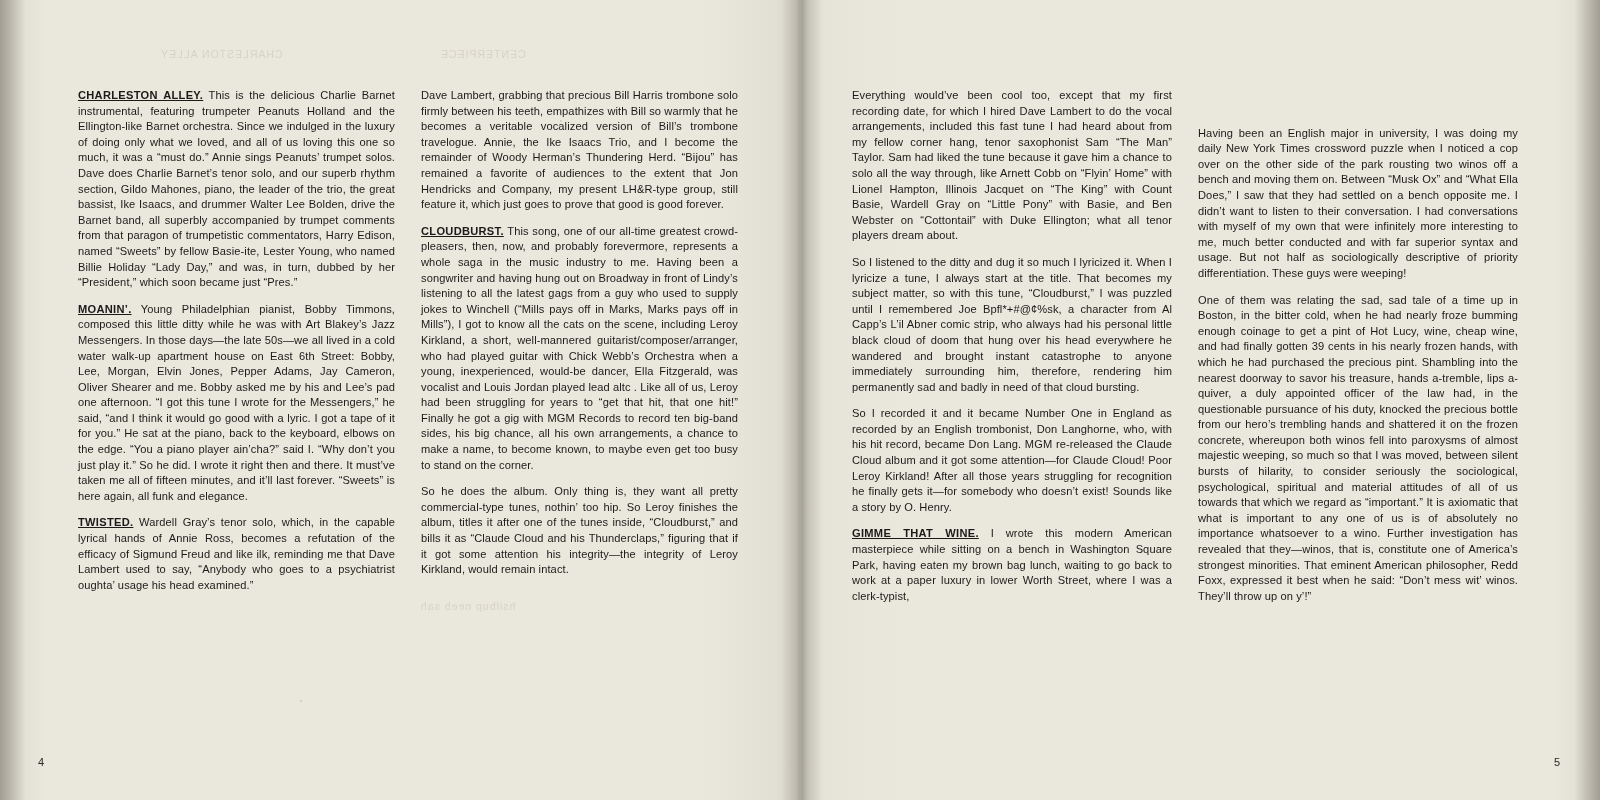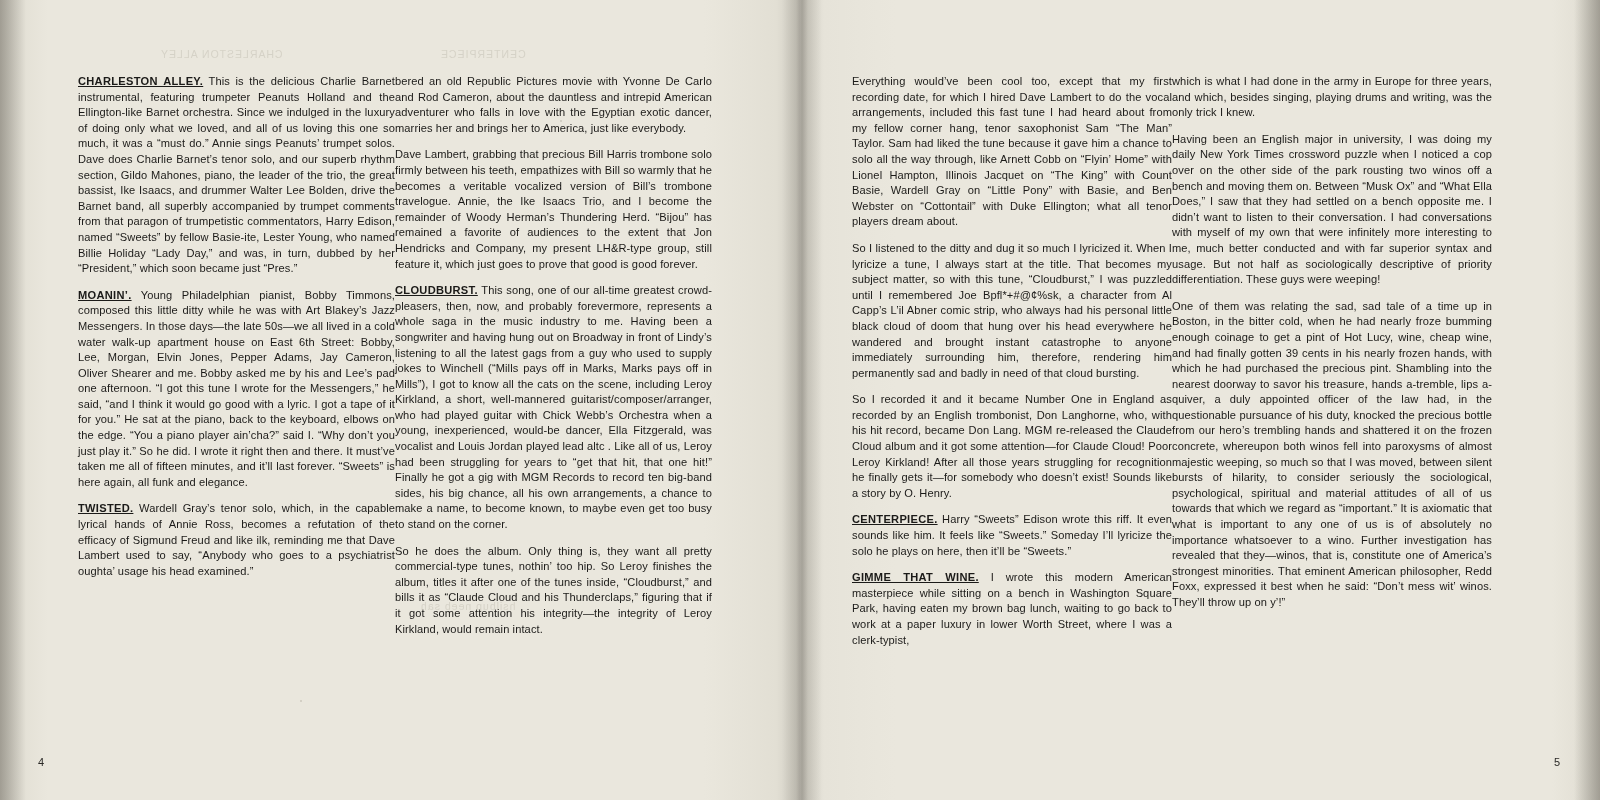--- a/index.html
+++ b/index.html
@@ -54,25 +54,26 @@
   }
   .edge-right {
     position: absolute;
     right: 0; top: 0; width: 26px; height: 800px;
     background: linear-gradient(to left, rgba(110,106,97,0.55), rgba(110,106,97,0.0));
     pointer-events: none;
     z-index: 4;
   }
   .columns {
     position: absolute;
-    top: 74px;
+    top: 88px;
     display: flex;
+    gap: 26px;
   }
   .page-left .columns { left: 78px; width: 660px; }
-  .page-right .columns { left: 52px; width: 666px; }
+  .page-right .columns { left: 52px; width: 666px; align-items: flex-end; }
   .col {
     width: 317px;
     font-family: "Liberation Sans", sans-serif;
     font-size: 11.1px;
     line-height: 15.6px;
     color: #1b1a18;
     text-align: justify;
     letter-spacing: 0.1px;
   }
   .page-right .col { width: 320px; }
@@ -126,43 +127,40 @@
     <div class="speck" style="left:300px; top:700px; width:2px; height:2px;"></div>
     <div class="speck" style="left:560px; top:120px; width:2px; height:2px;"></div>
 
     <div class="columns">
       <div class="col">
         <p class="para"><span class="head">CHARLESTON ALLEY.</span><span> This is the delicious Charlie Barnet instrumental, featuring trumpeter Peanuts Holland and the Ellington-like Barnet orchestra. Since we indulged in the luxury of doing only what we loved, and all of us loving this one so much, it was a “must do.” Annie sings Peanuts’ trumpet solos. Dave does Charlie Barnet’s tenor solo, and our superb rhythm section, Gildo Mahones, piano, the leader of the trio, the great bassist, Ike Isaacs, and drummer Walter Lee Bolden, drive the Barnet band, all superbly accompanied by trumpet comments from that paragon of trumpetistic commentators, Harry Edison, named “Sweets” by fellow Basie-ite, Lester Young, who named Billie Holiday “Lady Day,” and was, in turn, dubbed by her “President,” which soon became just “Pres.”</span></p>
         <p class="para"><span class="head">MOANIN’.</span><span> Young Philadelphian pianist, Bobby Timmons, composed this little ditty while he was with Art Blakey’s Jazz Messengers. In those days—the late 50s—we all lived in a cold water walk-up apartment house on East 6th Street: Bobby, Lee, Morgan, Elvin Jones, Pepper Adams, Jay Cameron, Oliver Shearer and me. Bobby asked me by his and Lee’s pad one afternoon. “I got this tune I wrote for the Messengers,” he said, “and I think it would go good with a lyric. I got a tape of it for you.” He sat at the piano, back to the keyboard, elbows on the edge. “You a piano player ain’cha?” said I. “Why don’t you just play it.” So he did. I wrote it right then and there. It must’ve taken me all of fifteen minutes, and it’ll last forever. “Sweets” is here again, all funk and elegance.</span></p>
         <p class="para"><span class="head">TWISTED.</span><span> Wardell Gray’s tenor solo, which, in the capable lyrical hands of Annie Ross, becomes a refutation of the efficacy of Sigmund Freud and like ilk, reminding me that Dave Lambert used to say, “Anybody who goes to a psychiatrist oughta’ usage his head examined.”</span></p>
       </div>
       <div class="col">
-        <p class="para"><span>bered an old Republic Pictures movie with Yvonne De Carlo and Rod Cameron, about the dauntless and intrepid American adventurer who falls in love with the Egyptian exotic dancer, marries her and brings her to America, just like everybody.</span></p>
         <p class="para"><span>Dave Lambert, grabbing that precious Bill Harris trombone solo firmly between his teeth, empathizes with Bill so warmly that he becomes a veritable vocalized version of Bill’s trombone travelogue. Annie, the Ike Isaacs Trio, and I become the remainder of Woody Herman’s Thundering Herd. “Bijou” has remained a favorite of audiences to the extent that Jon Hendricks and Company, my present LH&amp;R-type group, still feature it, which just goes to prove that good is good forever.</span></p>
         <p class="para"><span class="head">CLOUDBURST.</span><span> This song, one of our all-time greatest crowd-pleasers, then, now, and probably forevermore, represents a whole saga in the music industry to me. Having been a songwriter and having hung out on Broadway in front of Lindy’s listening to all the latest gags from a guy who used to supply jokes to Winchell (“Mills pays off in Marks, Marks pays off in Mills”), I got to know all the cats on the scene, including Leroy Kirkland, a short, well-mannered guitarist/composer/arranger, who had played guitar with Chick Webb’s Orchestra when a young, inexperienced, would-be dancer, Ella Fitzgerald, was vocalist and Louis Jordan played lead altc . Like all of us, Leroy had been struggling for years to “get that hit, that one hit!” Finally he got a gig with MGM Records to record ten big-band sides, his big chance, all his own arrangements, a chance to make a name, to become known, to maybe even get too busy to stand on the corner.</span></p>
         <p class="para"><span>So he does the album. Only thing is, they want all pretty commercial-type tunes, nothin’ too hip. So Leroy finishes the album, titles it after one of the tunes inside, “Cloudburst,” and bills it as “Claude Cloud and his Thunderclaps,” figuring that if it got some attention his integrity—the integrity of Leroy Kirkland, would remain intact.</span></p>
       </div>
     </div>
 
     <div class="folio">4</div>
   </div>
 
   <div class="page page-right">
     <div class="edge-right"></div>
 
     <div class="columns">
       <div class="col">
         <p class="para"><span>Everything would’ve been cool too, except that my first recording date, for which I hired Dave Lambert to do the vocal arrangements, included this fast tune I had heard about from my fellow corner hang, tenor saxophonist Sam “The Man” Taylor. Sam had liked the tune because it gave him a chance to solo all the way through, like Arnett Cobb on “Flyin’ Home” with Lionel Hampton, Illinois Jacquet on “The King” with Count Basie, Wardell Gray on “Little Pony” with Basie, and Ben Webster on “Cottontail” with Duke Ellington; what all tenor players dream about.</span></p>
         <p class="para"><span>So I listened to the ditty and dug it so much I lyricized it. When I lyricize a tune, I always start at the title. That becomes my subject matter, so with this tune, “Cloudburst,” I was puzzled until I remembered Joe Bpfl*+#@¢%sk, a character from Al Capp’s L’il Abner comic strip, who always had his personal little black cloud of doom that hung over his head everywhere he wandered and brought instant catastrophe to anyone immediately surrounding him, therefore, rendering him permanently sad and badly in need of that cloud bursting.</span></p>
         <p class="para"><span>So I recorded it and it became Number One in England as recorded by an English trombonist, Don Langhorne, who, with his hit record, became Don Lang. MGM re-released the Claude Cloud album and it got some attention—for Claude Cloud! Poor Leroy Kirkland! After all those years struggling for recognition he finally gets it—for somebody who doesn’t exist! Sounds like a story by O. Henry.</span></p>
-        <p class="para"><span class="head">CENTERPIECE.</span><span> Harry “Sweets” Edison wrote this riff. It even sounds like him. It feels like “Sweets.” Someday I’ll lyricize the solo he plays on here, then it’ll be “Sweets.”</span></p>
         <p class="para"><span class="head">GIMME THAT WINE.</span><span> I wrote this modern American masterpiece while sitting on a bench in Washington Square Park, having eaten my brown bag lunch, waiting to go back to work at a paper luxury in lower Worth Street, where I was a clerk-typist,</span></p>
       </div>
       <div class="col">
-        <p class="para"><span>which is what I had done in the army in Europe for three years, and which, besides singing, playing drums and writing, was the only trick I knew.</span></p>
         <p class="para"><span>Having been an English major in university, I was doing my daily New York Times crossword puzzle when I noticed a cop over on the other side of the park rousting two winos off a bench and moving them on. Between “Musk Ox” and “What Ella Does,” I saw that they had settled on a bench opposite me. I didn’t want to listen to their conversation. I had conversations with myself of my own that were infinitely more interesting to me, much better conducted and with far superior syntax and usage. But not half as sociologically descriptive of priority differentiation. These guys were weeping!</span></p>
         <p class="para"><span>One of them was relating the sad, sad tale of a time up in Boston, in the bitter cold, when he had nearly froze bumming enough coinage to get a pint of Hot Lucy, wine, cheap wine, and had finally gotten 39 cents in his nearly frozen hands, with which he had purchased the precious pint. Shambling into the nearest doorway to savor his treasure, hands a-tremble, lips a-quiver, a duly appointed officer of the law had, in the questionable pursuance of his duty, knocked the precious bottle from our hero’s trembling hands and shattered it on the frozen concrete, whereupon both winos fell into paroxysms of almost majestic weeping, so much so that I was moved, between silent bursts of hilarity, to consider seriously the sociological, psychological, spiritual and material attitudes of all of us towards that which we regard as “important.” It is axiomatic that what is important to any one of us is of absolutely no importance whatsoever to a wino. Further investigation has revealed that they—winos, that is, constitute one of America’s strongest minorities. That eminent American philosopher, Redd Foxx, expressed it best when he said: “Don’t mess wit’ winos. They’ll throw up on y’!”</span></p>
       </div>
     </div>
 
     <div class="folio">5</div>
   </div>
 
   <div class="gutter"></div>
 </div>

